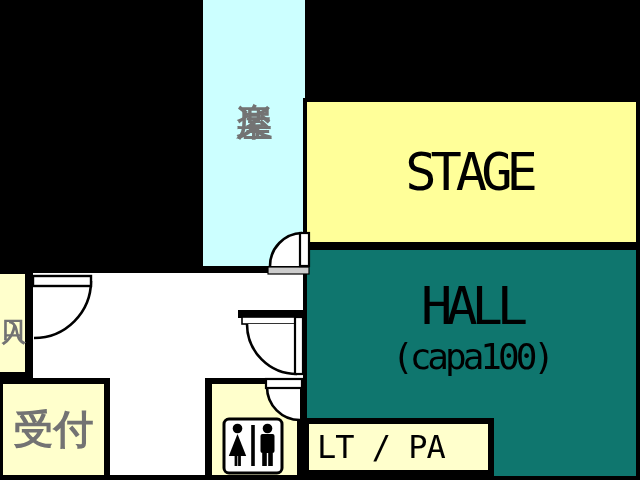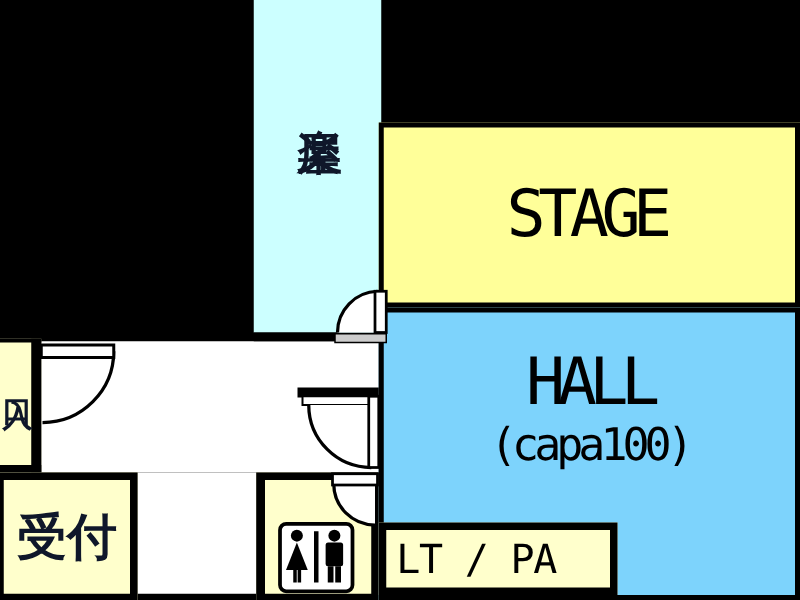--- a/index.html
+++ b/index.html
@@ -6,21 +6,21 @@
   .plan{
     position:relative;
     width:640px;height:480px;
     background:#000;
     overflow:hidden;
     font-family:"DejaVu Sans", sans-serif;
   }
   .abs{position:absolute;}
   .room{box-sizing:border-box;position:absolute;}
   .latin{font-family:"DejaVu Sans Mono","Liberation Mono",monospace;font-weight:normal;color:#000;}
-  .cjk{font-family:"DejaVu Sans","Liberation Sans",sans-serif;font-weight:bold;color:#0f172a;text-align:center;}
+  .cjk{font-family:"DejaVu Sans","Liberation Sans",sans-serif;font-weight:bold;color:#737373;text-align:center;}
 
   
   .dressing{left:203px;top:0;width:102px;height:266px;}
   .dressing-label{position:absolute;left:0;right:0;top:74px;display:flex;justify-content:center;}
   .vtext{writing-mode:vertical-rl;text-orientation:upright;}
 
   
   .corridor-upper{left:33px;top:273px;width:270px;height:105px;background:#fff;}
   .corridor-lower{left:110px;top:378px;width:95px;height:97px;background:#fff;}
 
@@ -97,21 +97,21 @@
         <rect x="40.2" y="36" width="4.6" height="13"></rect>
         <rect x="46.2" y="36" width="4.6" height="13"></rect>
       </g>
     </svg>
   </div>
 
   <div class="room stage" style="background:#ffff99;">
     <span class="latin stage-label">STAGE</span>
   </div>
 
-  <div class="room hall" style="background:#7dd3fc;">
+  <div class="room hall" style="background:#0f766e;">
     <div class="latin hall-name">HALL</div>
     <div class="latin hall-capa">(capa100)</div>
   </div>
 
   <div class="room ltpa" style="background: rgb(255, 255, 204);">
     <span class="latin ltpa-label">LT / PA</span>
   </div>
 
   <svg class="abs overlay" width="640" height="480" viewBox="0 0 640 480">
 

